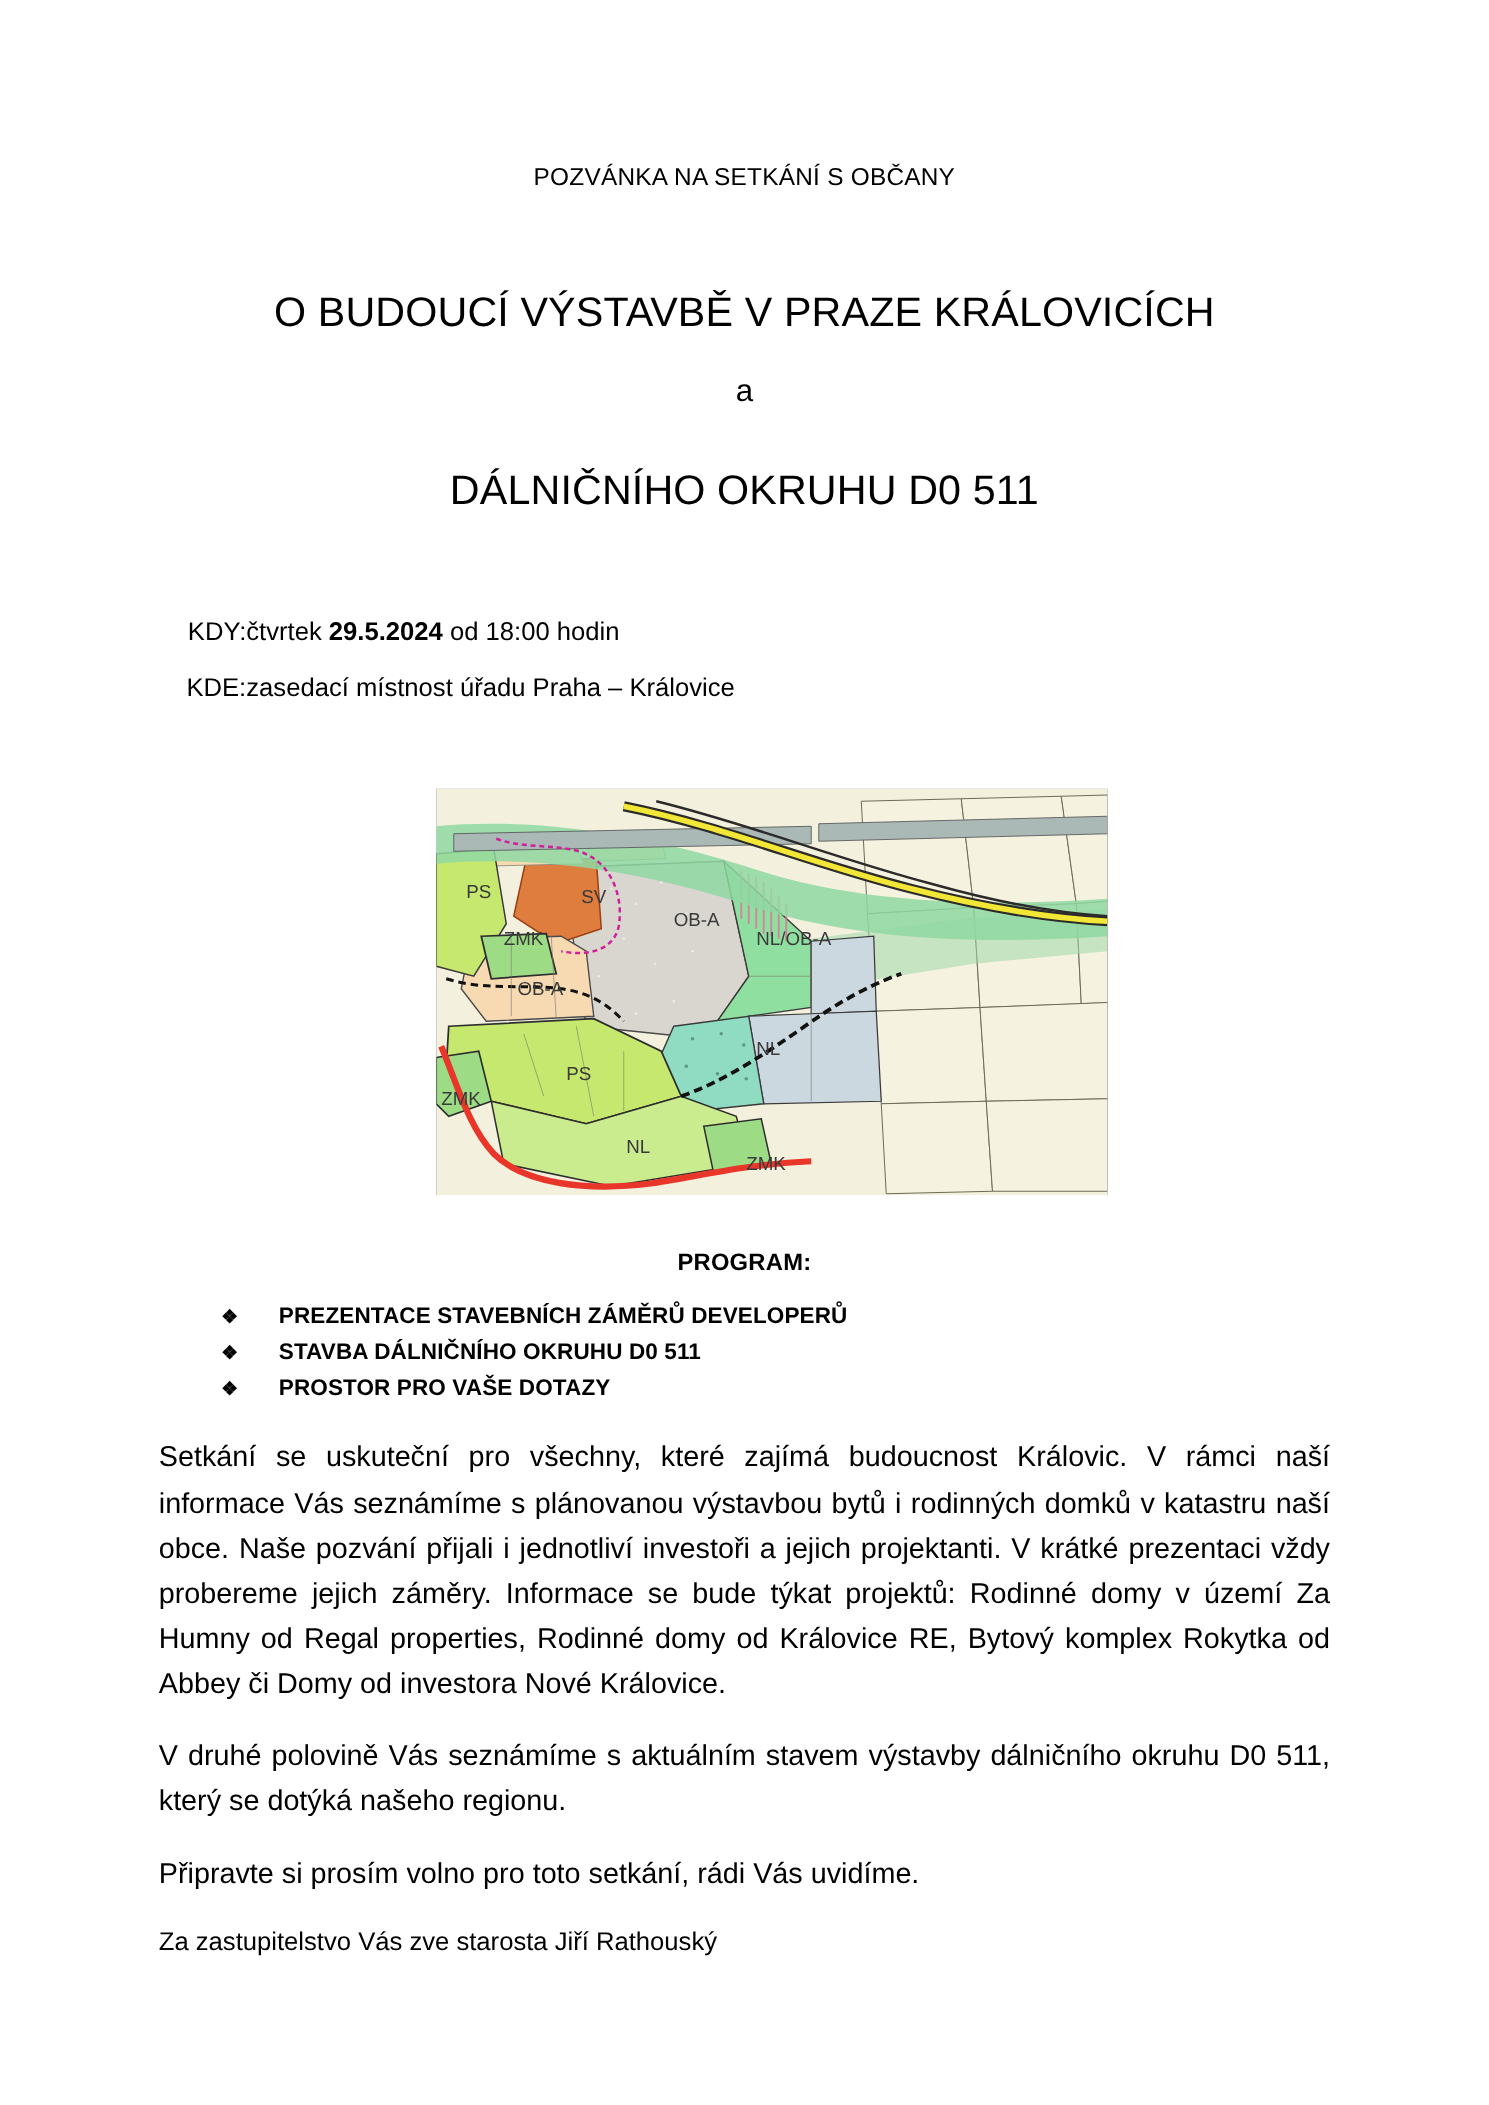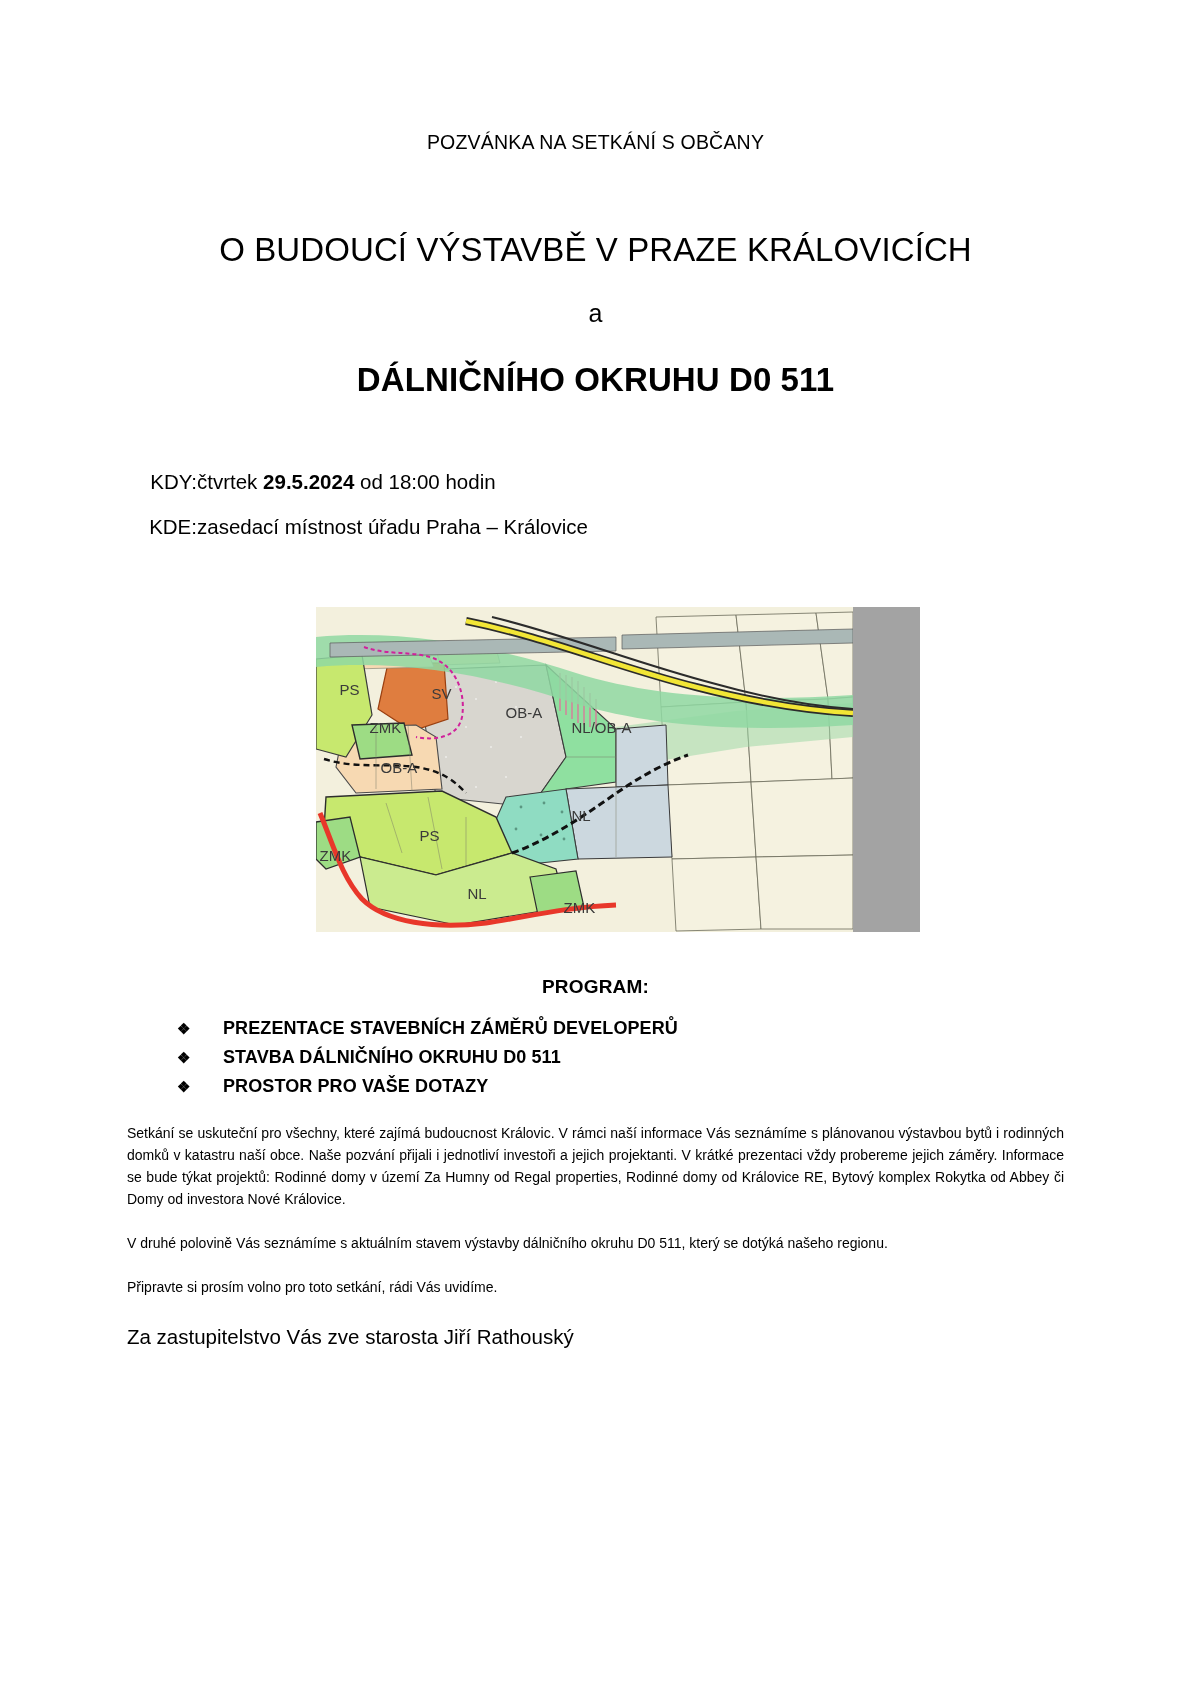--- a/index.html
+++ b/index.html
@@ -44,25 +44,25 @@
   }
   .title-conj {
     margin: 0;
     padding-top: 28px;
     text-align: center;
     font-size: 25px;
     font-weight: 400;
     line-height: 1.2;
   }
   .title-sub {
-    margin: 4px;
+    margin: 16px;
     padding-top: 28px;
     text-align: center;
     font-size: 33px;
-    font-weight: 700;
+    font-weight: 400;
     letter-spacing: .1px;
     line-height: 1.2;
   }
 
   
   .meta {
     padding-top: 64px;
   }
   .meta-row {
     display: flex;
@@ -80,21 +80,21 @@
 
   
   .figure {
     margin: 0;
     padding-top: 48px;
     display: flex;
     justify-content: center;
   }
   .map {
     position: relative;
-    width: 604px;
+    width: 537px;
     height: 325px;
     background: #a3a3a3;
     overflow: hidden;
     font-family: "Liberation Sans", sans-serif;
     margin-left: 44px;
   }
   .map svg { display: block; }
   .map-label {
     position: absolute;
     font-size: 15px;
@@ -131,21 +131,21 @@
     line-height: 1;
     color: #000;
   }
 
   
   .body-copy {
     padding-top: 22px;
   }
   .body-copy p {
     margin: 0 0 22px 0;
-    font-size: 14px;
+    font-size: 23px;
     line-height: 1.57;
     text-align: justify;
     text-justify: inter-word;
   }
   .signature {
     margin: 18px 0 0 0;
     font-size: 20.5px;
     line-height: 1.57;
     text-align: left;
   }

